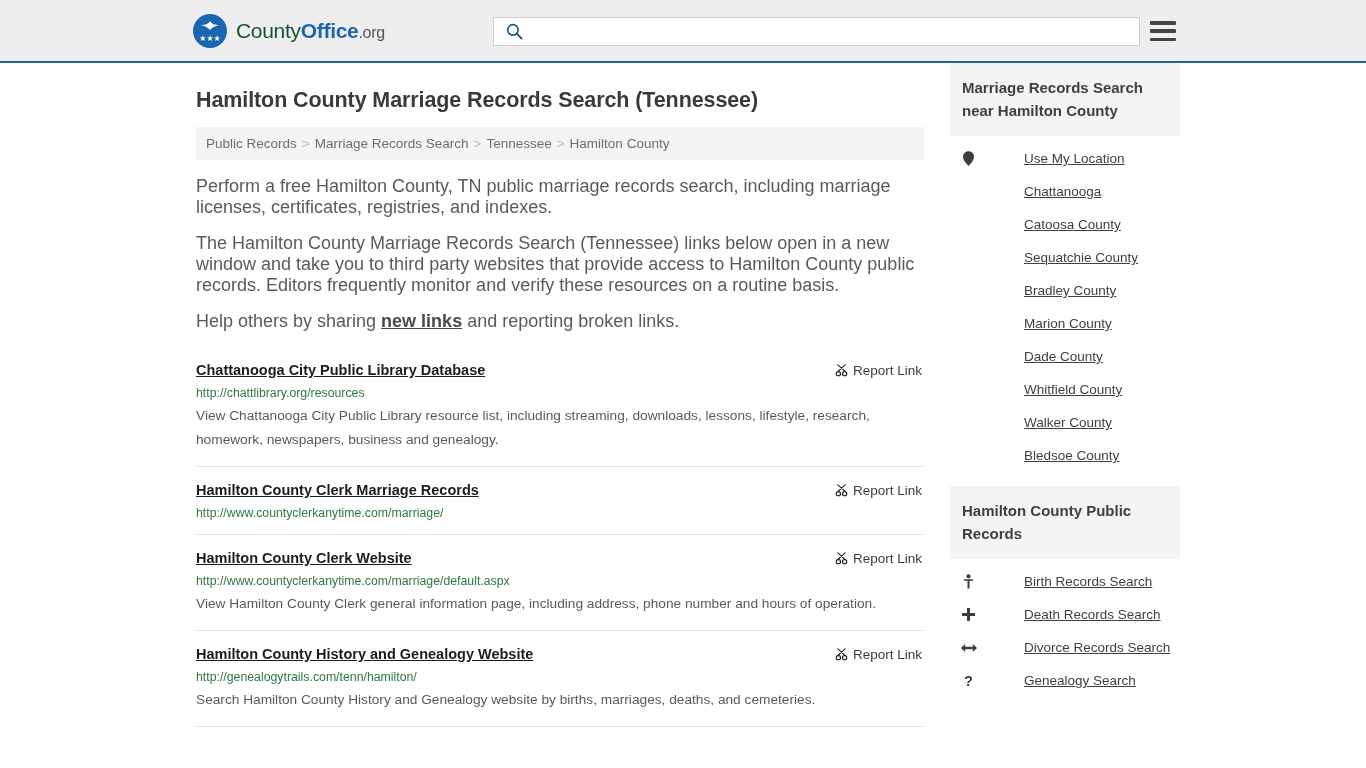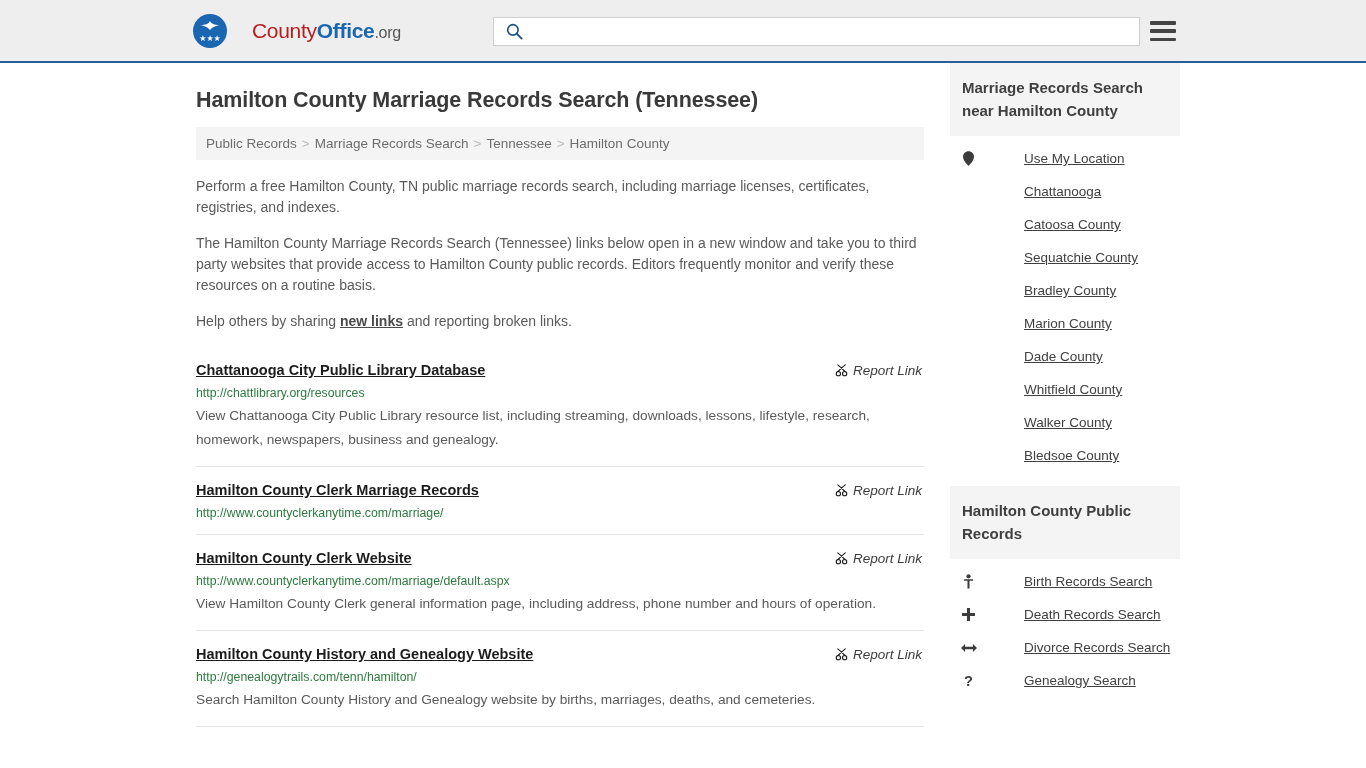--- a/index.html
+++ b/index.html
@@ -51,21 +51,21 @@
     line-height: 8px;
   }
   .brand-text {
     margin-left: 9px;
     font-size: 21px;
     letter-spacing: -0.3px;
     color: #2e2e2e;
     white-space: nowrap;
   }
   .brand-text .bold-blue { color: #1a66b0; font-weight: bold; }
-  .brand-text .county { font-weight: normal; color: #b91c1c; margin-left: 16px; }
+  .brand-text .county { font-weight: normal; color: #14532d; }
   .brand-text .dotorg { font-size: 16px; color: #555; }
 
   .search-wrap {
     position: absolute;
     left: 493px;
     top: 17px;
     width: 647px;
     height: 29px;
     background: #ffffff;
     border: 1px solid #cfcfcf;
@@ -143,21 +143,21 @@
     color: #777;
     margin-bottom: 16px;
   }
   .breadcrumb a {
     color: #6d6d6d;
     text-decoration: none;
   }
   .breadcrumb .sep { color: #bbb; margin: 0 5px; }
 
   .intro p {
-    font-size: 14px;
+    font-size: 18px;
     line-height: 21px;
     color: #5a5a5a;
     margin: 0 0 15px 0;
   }
   .intro a.inline-link {
     color: #4a4a4a;
     font-weight: bold;
     text-decoration: underline;
     margin-top: 28px;
   }
@@ -184,21 +184,20 @@
   .report-link {
     display: flex;
     align-items: center;
     gap: 4px;
     color: #3c3c3c;
     font-size: 13.5px;
     white-space: nowrap;
     cursor: pointer;
     margin-top: 1px;
     padding-right: 2px;
-    font-style: italic;
   }
   .result-url {
     display: block;
     font-size: 12.3px;
     color: #2c7a3f;
     margin-top: 8px;
     text-decoration: none;
   }
   .result-desc {
     font-size: 13.7px;

